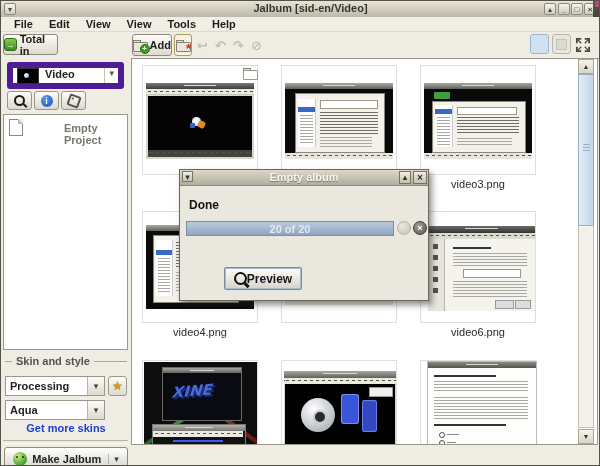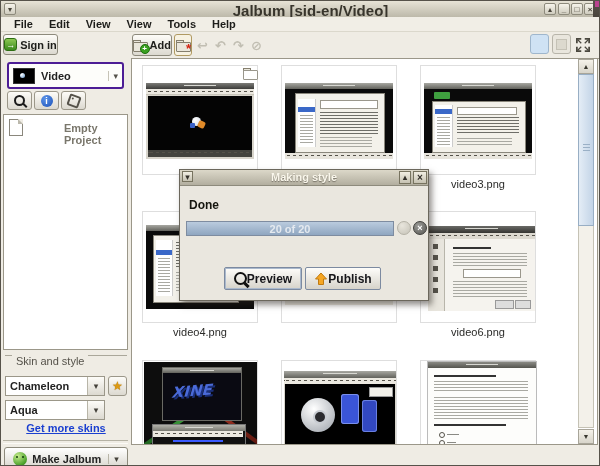--- a/index.html
+++ b/index.html
@@ -4,21 +4,21 @@
 <style>
   html,body{margin:0;padding:0;background:#888;}
   #app{position:relative;width:600px;height:466px;background:#efece4;
        font-family:"Liberation Sans","DejaVu Sans",sans-serif;font-size:11px;color:#222;
        overflow:hidden;box-sizing:border-box;border:1px solid #56524a;}
   .abs{position:absolute;}
   
   .titlebar{left:0;top:0;width:600px;height:16px;
     background:linear-gradient(#e7e3d6,#bdb9aa);border-bottom:1px solid #8d8a7c;}
   .titlebar .title{position:absolute;left:0;right:0;top:1px;text-align:center;
-    font-weight:bold;color:#38352c;font-size:15px;padding-left:19px;}
+    font-weight:bold;color:#38352c;font-size:11px;padding-left:19px;}
   .winbtn{position:absolute;top:2px;width:12px;height:12px;
     background:linear-gradient(#f6f3ea,#cfccbf);border:1px solid #8d8a7c;border-radius:2px;
     font-size:8px;line-height:11px;text-align:center;color:#4a463c;font-weight:bold;box-sizing:border-box;}
   .winmenu{left:3px;top:2px;}
   .corner-dark{left:592px;top:0;width:8px;height:56px;background:linear-gradient(#58524a,#27231f);}
   .corner-magenta{left:594px;top:0;width:6px;height:6px;background:#bb4390;}
   
   .menubar{left:0;top:16px;width:600px;height:15px;background:#f1eee6;border-bottom:1px solid #dbd8cc;
     display:flex;align-items:center;padding-left:5px;box-sizing:border-box;}
   .menubar span{font-weight:bold;color:#1d1d1a;padding:0 8px;cursor:default;}
@@ -33,52 +33,52 @@
     border:1px solid #2d6e12;color:#fff;font-size:9px;line-height:12px;text-align:center;font-weight:bold;box-sizing:border-box;}
   .folder-ico{position:relative;width:14px;height:11px;display:inline-block;}
   .folder-ico .fbody{position:absolute;left:0;top:2px;width:13px;height:8px;background:#eae7dc;border:1px solid #857f6e;border-radius:1px;}
   .folder-ico .ftab{position:absolute;left:0;top:0;width:6px;height:3px;background:#eae7dc;border:1px solid #857f6e;border-bottom:none;}
   .plus-badge{position:absolute;right:-3px;bottom:-3px;width:8px;height:8px;border-radius:50%;
     background:#3aa020;border:1px solid #1c6e0c;color:#fff;font-size:8px;line-height:7px;text-align:center;font-weight:bold;}
   .star-badge{position:absolute;right:-1px;bottom:-5px;color:#d42312;font-size:13px;font-weight:bold;}
   
   .sidebar{left:0;top:57px;width:130px;height:387px;background:#efece4;}
   .selector{position:absolute;left:6px;top:4px;width:117px;height:27px;background:#fdfdfa;
-    border:2px solid #4c1d95;border-radius:3px;display:flex;align-items:center;gap:6px;padding:0 4px;box-sizing:border-box;}
+    border:6px solid #4c1d95;border-radius:3px;display:flex;gap:6px;padding:0 4px;box-sizing:border-box;}
   .vid-ico{width:20px;height:14px;background:#000;position:relative;border:1px solid #333;}
   .vid-ico::after{content:"";position:absolute;left:6px;top:4px;width:5px;height:5px;border-radius:50%;
     background:radial-gradient(circle at 30% 30%,#fff,#69c);}
   .sel-arrow{margin-left:auto;border-left:1px solid #c6c3b6;padding-left:4px;color:#55524a;font-size:9px;}
   .sbtn{position:absolute;top:33px;width:25px;height:19px;box-sizing:border-box;border:1px solid #9b9789;border-radius:3px;
     background:linear-gradient(#fdfcf8,#dcd9d0);display:flex;align-items:center;justify-content:center;}
   .mag{width:7px;height:7px;border:2px solid #1a1a1a;border-radius:50%;position:relative;}
   .mag::after{content:"";position:absolute;width:2px;height:5px;background:#1a1a1a;transform:rotate(-45deg);right:-3px;bottom:-4px;}
   .info-ico{width:12px;height:12px;border-radius:50%;background:radial-gradient(circle at 35% 30%,#5b93e8,#1d52b8);
     color:#fff;font-size:9px;font-weight:bold;line-height:12px;text-align:center;}
   .tag-ico{width:8px;height:8px;border:2px solid #55524a;border-radius:2px;transform:rotate(20deg);position:relative;}
   .tag-ico::after{content:"";position:absolute;left:1px;top:1px;width:2px;height:2px;border-radius:50%;background:#55524a;}
   .tree{position:absolute;left:2px;top:56px;width:125px;height:236px;background:#fff;border:1px solid #9b9789;box-sizing:border-box;}
   .page-ico{position:absolute;left:5px;top:4px;width:12px;height:15px;background:#fff;border:1px solid #8a877c;}
   .page-ico::after{content:"";position:absolute;right:-1px;top:-1px;border-style:solid;border-width:0 5px 5px 0;
     border-color:transparent #efece4 #bbb8ac transparent;}
   .tree-label{position:absolute;left:24px;top:7px;font-weight:bold;color:#7a776c;margin-left:36px;}
-  .section-hd{position:absolute;left:4px;top:297px;width:122px;display:flex;gap:4px;
-    font-weight:normal;color:#55524a;}
+  .section-hd{position:absolute;left:4px;top:297px;width:122px;display:flex;align-items:center;gap:4px;
+    font-weight:bold;color:#55524a;}
   .section-hd::before{content:"";width:7px;height:0;border-top:1px solid #aaa79a;}
   .section-hd::after{content:"";flex:1;height:0;border-top:1px solid #aaa79a;}
   .combo{position:absolute;left:4px;width:100px;height:20px;background:#fff;border:1px solid #9b9789;
     box-sizing:border-box;display:flex;align-items:center;}
   .combo .val{padding-left:4px;font-weight:bold;}
   .combo .drop{margin-left:auto;width:16px;height:100%;border-left:1px solid #b8b5a8;
     background:linear-gradient(#fdfcf8,#dcd9d0);text-align:center;font-size:9px;line-height:18px;color:#44413a;}
   .star-btn{position:absolute;left:107px;top:318px;width:19px;height:20px;box-sizing:border-box;border:1px solid #9b9789;
     border-radius:3px;background:linear-gradient(#fdfcf8,#dcd9d0);text-align:center;}
   .star-glyph{color:#dd9a12;font-size:12px;line-height:18px;text-shadow:0 0 1px #8a5a00;}
   .skins-link{position:absolute;left:0;top:364px;width:130px;text-align:center;font-weight:bold;
-    color:#1a3fd0;text-decoration:underline;cursor:pointer;}
+    color:#1a3fd0;cursor:pointer;}
   .side-sep{position:absolute;left:2px;top:382px;width:125px;height:2px;border-top:1px solid #b5b2a4;border-bottom:1px solid #fbfaf6;}
   .big-btn{position:absolute;left:3px;width:124px;height:23px;box-sizing:border-box;border:1px solid #8d8a7c;border-radius:3px;
     background:linear-gradient(#ffffff,#d7d4cb);display:flex;align-items:center;justify-content:center;gap:5px;font-weight:bold;}
   .big-btn .drop2{border-left:1px solid #b8b5a8;padding-left:5px;margin-left:2px;font-size:9px;color:#44413a;}
   .frog{width:14px;height:14px;border-radius:50%;background:radial-gradient(circle at 35% 30%,#c8ec8e,#49a02a 70%,#2c7014);position:relative;}
   .frog::before{content:"";position:absolute;left:3px;top:4px;width:2px;height:2px;border-radius:50%;background:#10380a;box-shadow:6px 0 0 #10380a;}
   
   .pane{left:130px;top:57px;width:467px;height:387px;background:#fff;border:1px solid #9b9789;box-sizing:border-box;overflow:hidden;}
   .card{position:absolute;background:#fff;border:1px solid #dedede;box-sizing:border-box;}
   .thumb-label{position:absolute;width:116px;text-align:center;color:#2a2a28;font-size:11px;}
@@ -145,21 +145,21 @@
     <span>Edit</span>
     <span>View</span>
     <span>View</span>
     <span>Tools</span>
     <span>Help</span>
   </div>
 
   <div class="abs toolbar">
     <div class="tbtn" style="left:2px;top:2px;width:55px;height:21px;">
       <span class="signin-ico">→</span>
-      <span>Sign in</span>
+      <span>Total in</span>
     </div>
     <div class="tbtn" style="left:131px;top:2px;width:40px;height:22px;">
       <span class="folder-ico">
         <span class="ftab"></span>
           <span class="fbody"></span>
         <span class="plus-badge">+</span>
       </span>
       <span>Add</span>
     </div>
     <div class="tbtn" style="left:173px;top:2px;width:18px;height:22px;background:#f7f2e2;border-color:#b09a62;">
@@ -209,21 +209,21 @@
       <span class="tag-ico"></span>
     </div>
     <div class="tree">
       <span class="page-ico"></span>
       <span class="tree-label">Empty Project</span>
     </div>
     <div class="section-hd">
       <span>Skin and style</span>
     </div>
     <div class="combo" style="top:318px;">
-      <span class="val">Chameleon</span>
+      <span class="val">Processing</span>
       <span class="drop">▾</span>
     </div>
     <div class="star-btn">
       <span class="star-glyph">★</span>
     </div>
     <div class="combo" style="top:342px;">
       <span class="val">Aqua</span>
       <span class="drop">▾</span>
     </div>
     <div class="skins-link">Get more skins</div>
@@ -398,36 +398,30 @@
   </div>
 
   <div class="vsb-track"></div>
   <div class="vsb-btn" style="top:58px;">▲</div>
   <div class="vsb-thumb"></div>
   <div class="vsb-btn" style="top:428px;">▼</div>
 
   <div class="abs dialog">
     <div class="dlg-tb">
       <div class="dlg-winbtn" style="left:2px;width:11px;height:11px;top:1px;">▾</div>
-      <div class="dlg-title">Making style</div>
+      <div class="dlg-title">Empty album</div>
       <div class="dlg-winbtn" style="left:219px;width:12px;">▴</div>
       <div class="dlg-winbtn" style="left:233px;width:14px;font-size:10px;">×</div>
     </div>
     <div class="abs" style="left:9px;top:28px;font-weight:bold;font-size:12px;color:#16160f;">Done</div>
     <div class="progress">
       <span>20 of 20</span>
     </div>
     <div class="circ circ-gray"></div>
     <div class="circ circ-dark">×</div>
     <div class="dlg-btn default-ring" style="left:44px;width:78px;">
       <span class="mag-big"></span>
       <span>Preview</span>
     </div>
-    <div class="dlg-btn" style="left:125px;width:76px;">
-      <svg width="14" height="14" viewBox="0 0 14 14">
-        <path d="M7 1 L12.5 7 H9.5 V12.5 H4.5 V7 H1.5 Z" fill="#f5a623" stroke="#c07a10" stroke-width="1"></path>
-      </svg>
-      <span>Publish</span>
-    </div>
   </div>
 
 
 </div>
 
 </body></html>

